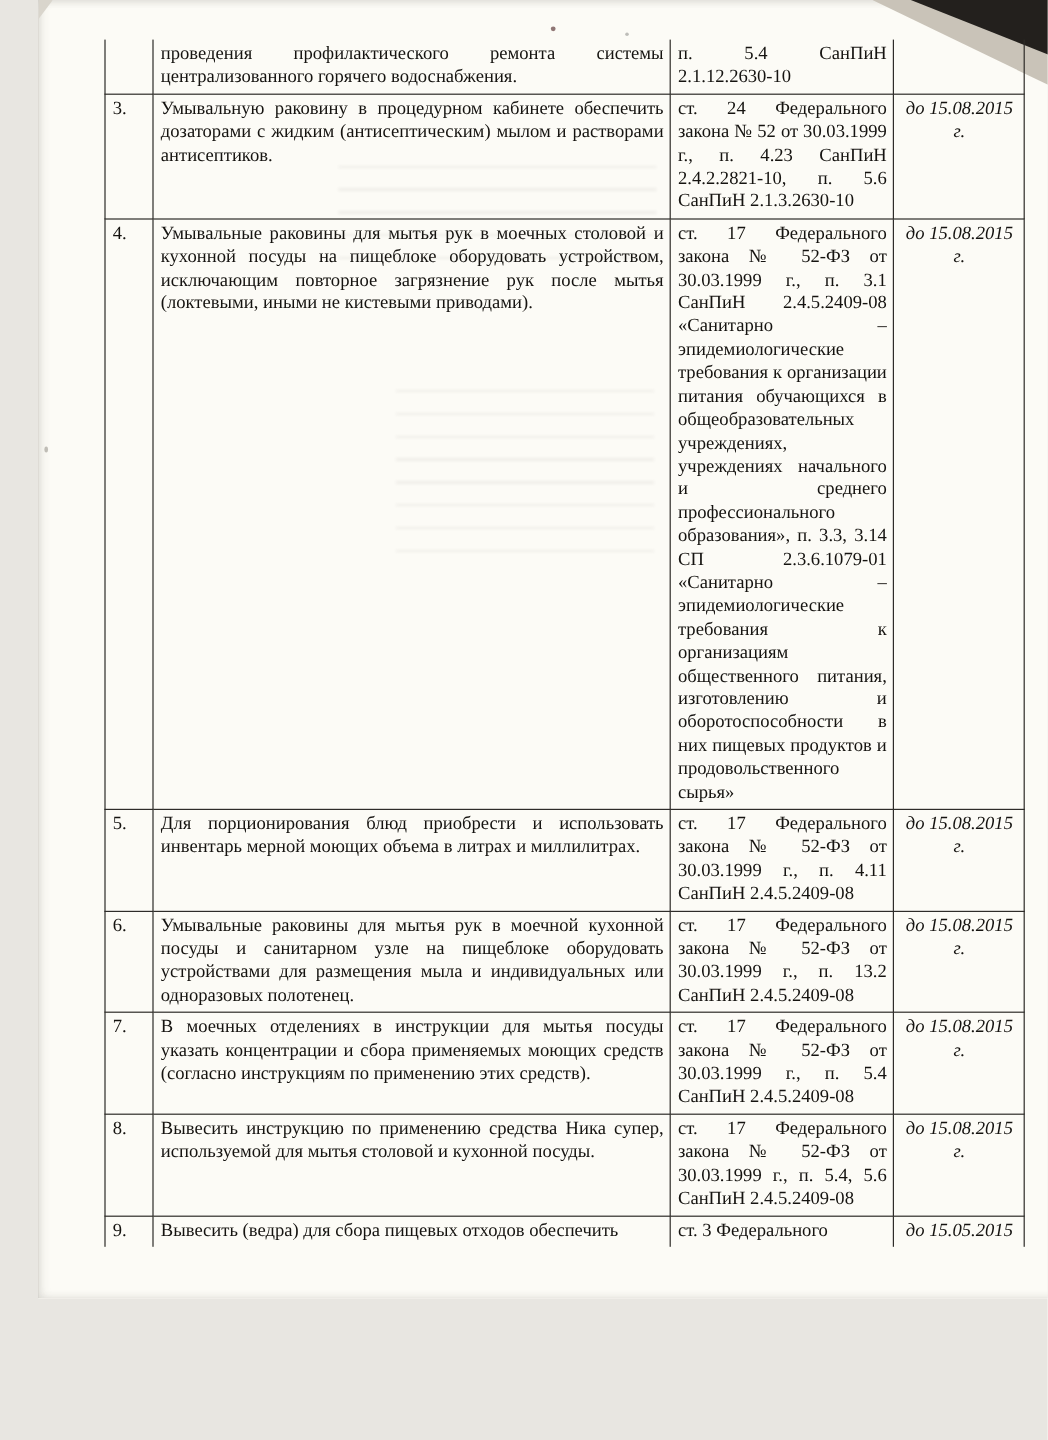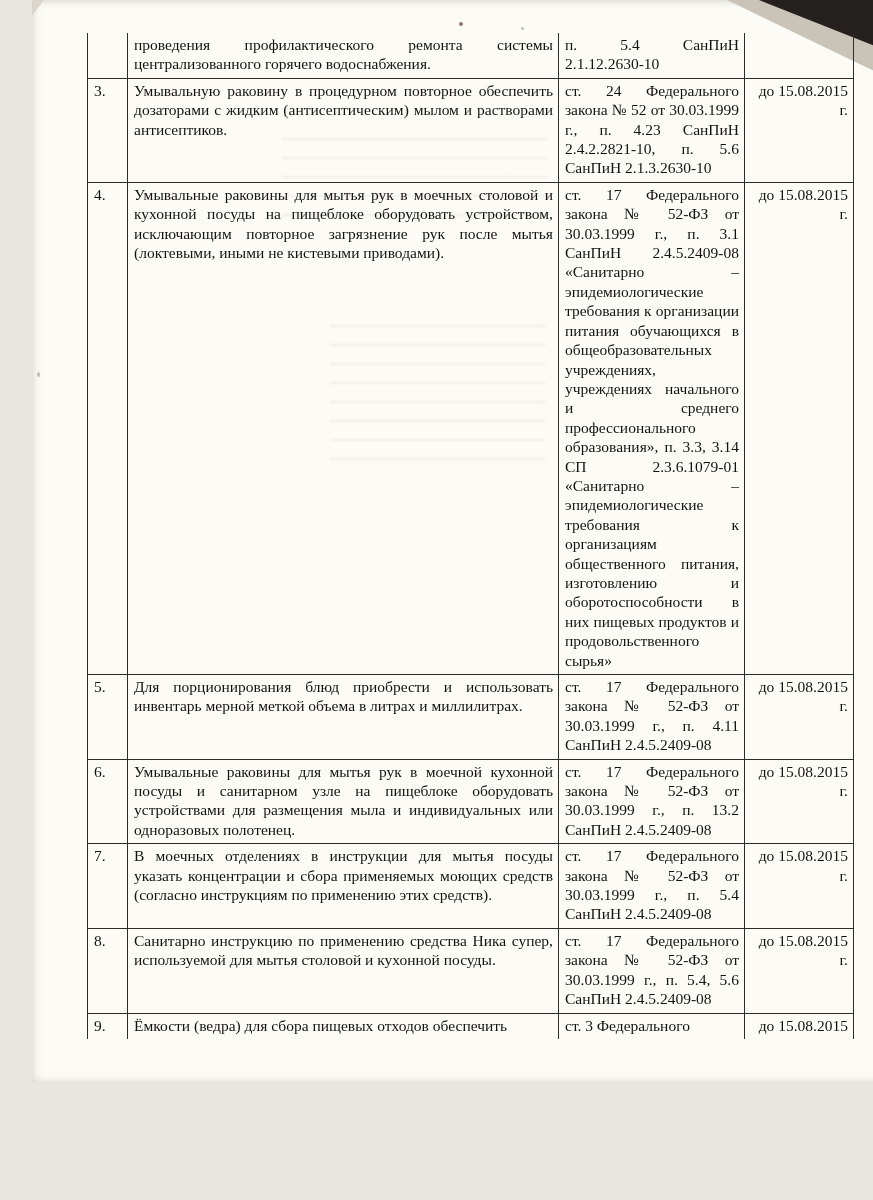--- a/index.html
+++ b/index.html
@@ -84,21 +84,21 @@
   table.doc tr:last-child td  { border-bottom: none; }
 
   col.c-num  { width: 40px; }
   col.c-req  { width: 431px; }
   col.c-basis{ width: 186px; }
   col.c-due  { width: 109px; }
 
   td.cell-num  { padding-left: 8px; text-align: left; }
   td.cell-req  { text-align: justify; }
   td.cell-basis{ text-align: justify; }
-  td.cell-due  { text-align: right; padding-right: 3px; }
+  td.cell-due  { text-align: center; padding-right: 3px; font-style: italic; }
 
   .page-number {
     position: absolute;
     left: 818px;
     top: 1108px;
     font-size: 17px;
     color: #1b1915;
   }
 </style>
 </head>
@@ -126,57 +126,57 @@
     </colgroup>
     <tbody id="tbody">
         <tr>
     <td class="cell-num"></td>
     <td class="cell-req">проведения профилактического ремонта системы централизованного горячего водоснабжения.</td>
     <td class="cell-basis">п. 5.4 СанПиН 2.1.12.2630-10</td>
     <td class="cell-due"></td>
   </tr>
         <tr>
     <td class="cell-num">3.</td>
-    <td class="cell-req">Умывальную раковину в процедурном повторное обеспечить дозаторами с жидким (антисептическим) мылом и растворами антисептиков.</td>
+    <td class="cell-req">Умывальную раковину в процедурном кабинете обеспечить дозаторами с жидким (антисептическим) мылом и растворами антисептиков.</td>
     <td class="cell-basis">ст. 24 Федерального закона № 52 от 30.03.1999 г., п. 4.23 СанПиН 2.4.2.2821-10, п. 5.6 СанПиН 2.1.3.2630-10</td>
     <td class="cell-due">до 15.08.2015 г.</td>
   </tr>
         <tr>
     <td class="cell-num">4.</td>
     <td class="cell-req">Умывальные раковины для мытья рук в моечных столовой и кухонной посуды на пищеблоке оборудовать устройством, исключающим повторное загрязнение рук после мытья (локтевыми, иными не кистевыми приводами).</td>
     <td class="cell-basis">ст. 17 Федерального закона № 52-ФЗ от 30.03.1999 г., п. 3.1 СанПиН 2.4.5.2409-08 «Санитарно – эпидемиологические требования к организации питания обучающихся в общеобразовательных учреждениях, учреждениях начального и среднего профессионального образования», п. 3.3, 3.14 СП 2.3.6.1079-01 «Санитарно – эпидемиологические требования к организациям общественного питания, изготовлению и оборотоспособности в них пищевых продуктов и продовольственного сырья»</td>
     <td class="cell-due">до 15.08.2015 г.</td>
   </tr>
         <tr>
     <td class="cell-num">5.</td>
-    <td class="cell-req">Для порционирования блюд приобрести и использовать инвентарь мерной меткой объема в литрах и миллилитрах.</td>
+    <td class="cell-req">Для порционирования блюд приобрести и использовать инвентарь мерной моющих объема в литрах и миллилитрах.</td>
     <td class="cell-basis">ст. 17 Федерального закона № 52-ФЗ от 30.03.1999 г., п. 4.11 СанПиН 2.4.5.2409-08</td>
     <td class="cell-due">до 15.08.2015 г.</td>
   </tr>
         <tr>
     <td class="cell-num">6.</td>
     <td class="cell-req">Умывальные раковины для мытья рук в моечной кухонной посуды и санитарном узле на пищеблоке оборудовать устройствами для размещения мыла и индивидуальных или одноразовых полотенец.</td>
     <td class="cell-basis">ст. 17 Федерального закона № 52-ФЗ от 30.03.1999 г., п. 13.2 СанПиН 2.4.5.2409-08</td>
     <td class="cell-due">до 15.08.2015 г.</td>
   </tr>
         <tr>
     <td class="cell-num">7.</td>
     <td class="cell-req">В моечных отделениях в инструкции для мытья посуды указать концентрации и сбора применяемых моющих средств (согласно инструкциям по применению этих средств).</td>
     <td class="cell-basis">ст. 17 Федерального закона № 52-ФЗ от 30.03.1999 г., п. 5.4 СанПиН 2.4.5.2409-08</td>
     <td class="cell-due">до 15.08.2015 г.</td>
   </tr>
         <tr>
     <td class="cell-num">8.</td>
-    <td class="cell-req">Санитарно инструкцию по применению средства Ника супер, используемой для мытья столовой и кухонной посуды.</td>
+    <td class="cell-req">Вывесить инструкцию по применению средства Ника супер, используемой для мытья столовой и кухонной посуды.</td>
     <td class="cell-basis">ст. 17 Федерального закона № 52-ФЗ от 30.03.1999 г., п. 5.4, 5.6 СанПиН 2.4.5.2409-08</td>
     <td class="cell-due">до 15.08.2015 г.</td>
   </tr>
         <tr>
     <td class="cell-num">9.</td>
-    <td class="cell-req">Ёмкости (ведра) для сбора пищевых отходов обеспечить</td>
+    <td class="cell-req">Вывесить (ведра) для сбора пищевых отходов обеспечить</td>
     <td class="cell-basis">ст. 3 Федерального</td>
-    <td class="cell-due">до 15.08.2015</td>
+    <td class="cell-due">до 15.05.2015</td>
   </tr>
       </tbody>
   </table>
 
   <div class="page-number">2</div>
 </div>
 
 </body></html>

